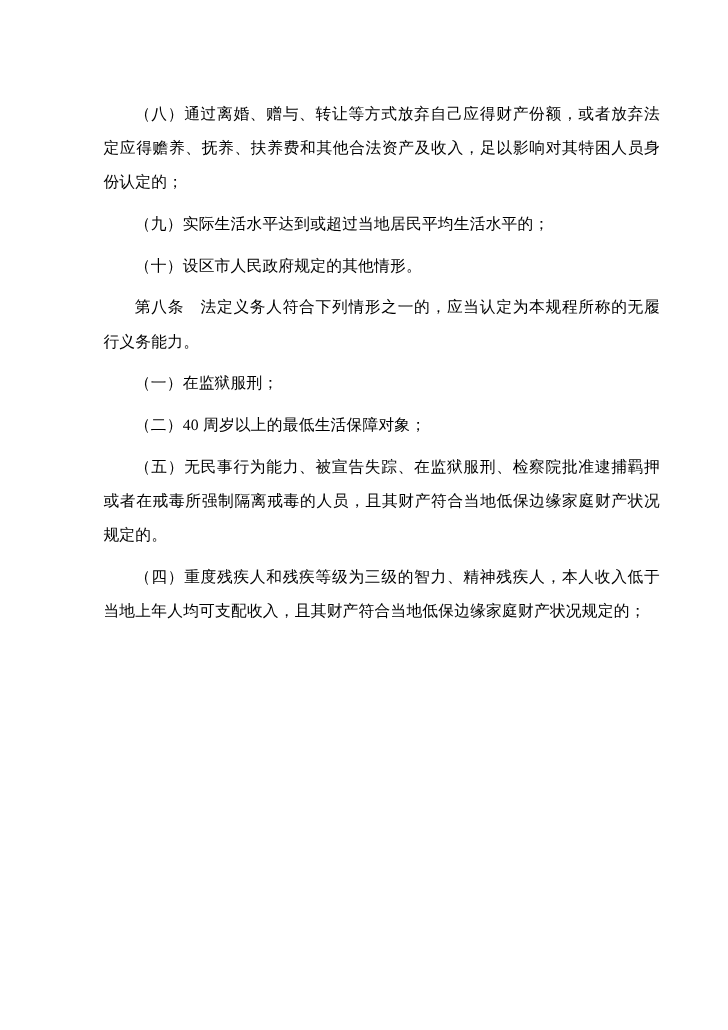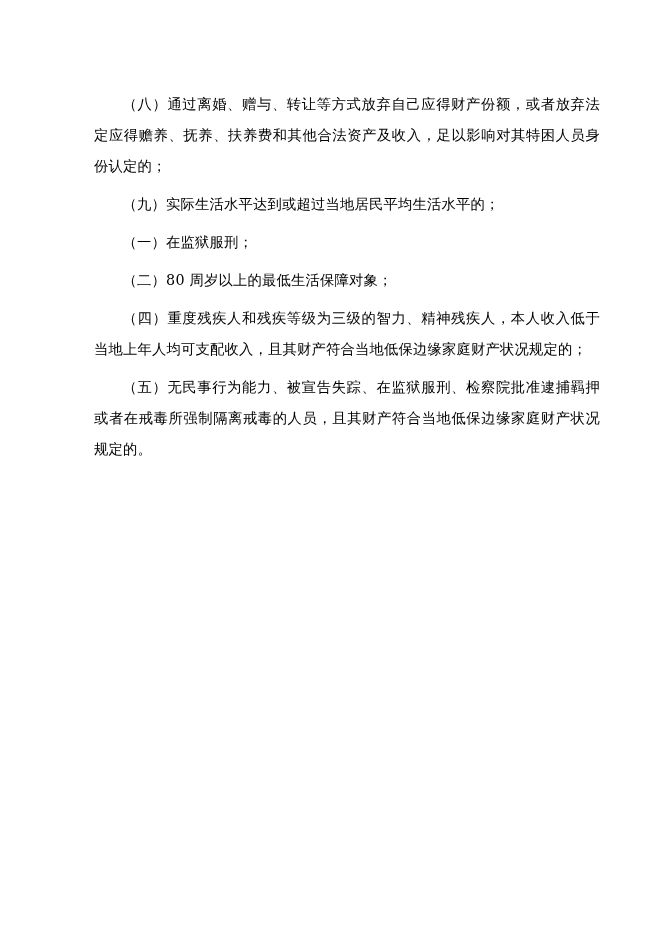--- a/index.html
+++ b/index.html
@@ -30,27 +30,30 @@
     text-justify: inter-ideograph;
     letter-spacing: 0.2px;
   }
   p.para {
     margin: 0 0 7px 0;
     text-indent: 2em;
     text-align: justify;
   }
   .gap-top {
     margin-top: 12px;
+    font-family: Liberation Serif, serif;
   }
 </style>
 </head>
 <body>
 
 <div class="page">
   <div class="doc-body">
     <p class="para">（八）通过离婚、赠与、转让等方式放弃自己应得财产份额，或者放弃法定应得赡养、抚养、扶养费和其他合法资产及收入，足以影响对其特困人员身份认定的；</p>
     <p class="para gap-top">（九）实际生活水平达到或超过当地居民平均生活水平的；</p>
+    <p class="para gap-top">（十）设区市人民政府规定的其他情形。</p>
+    <p class="para gap-top">第八条　法定义务人符合下列情形之一的，应当认定为本规程所称的无履行义务能力。</p>
     <p class="para gap-top">（一）在监狱服刑；</p>
-    <p class="para gap-top">（二）80 周岁以上的最低生活保障对象；</p>
+    <p class="para gap-top">（二）40 周岁以上的最低生活保障对象；</p>
+    <p class="para gap-top">（五）无民事行为能力、被宣告失踪、在监狱服刑、检察院批准逮捕羁押或者在戒毒所强制隔离戒毒的人员，且其财产符合当地低保边缘家庭财产状况规定的。</p>
     <p class="para gap-top">（四）重度残疾人和残疾等级为三级的智力、精神残疾人，本人收入低于当地上年人均可支配收入，且其财产符合当地低保边缘家庭财产状况规定的；</p>
-    <p class="para gap-top">（五）无民事行为能力、被宣告失踪、在监狱服刑、检察院批准逮捕羁押或者在戒毒所强制隔离戒毒的人员，且其财产符合当地低保边缘家庭财产状况规定的。</p>
   </div>
 </div>
 
 </body></html>

